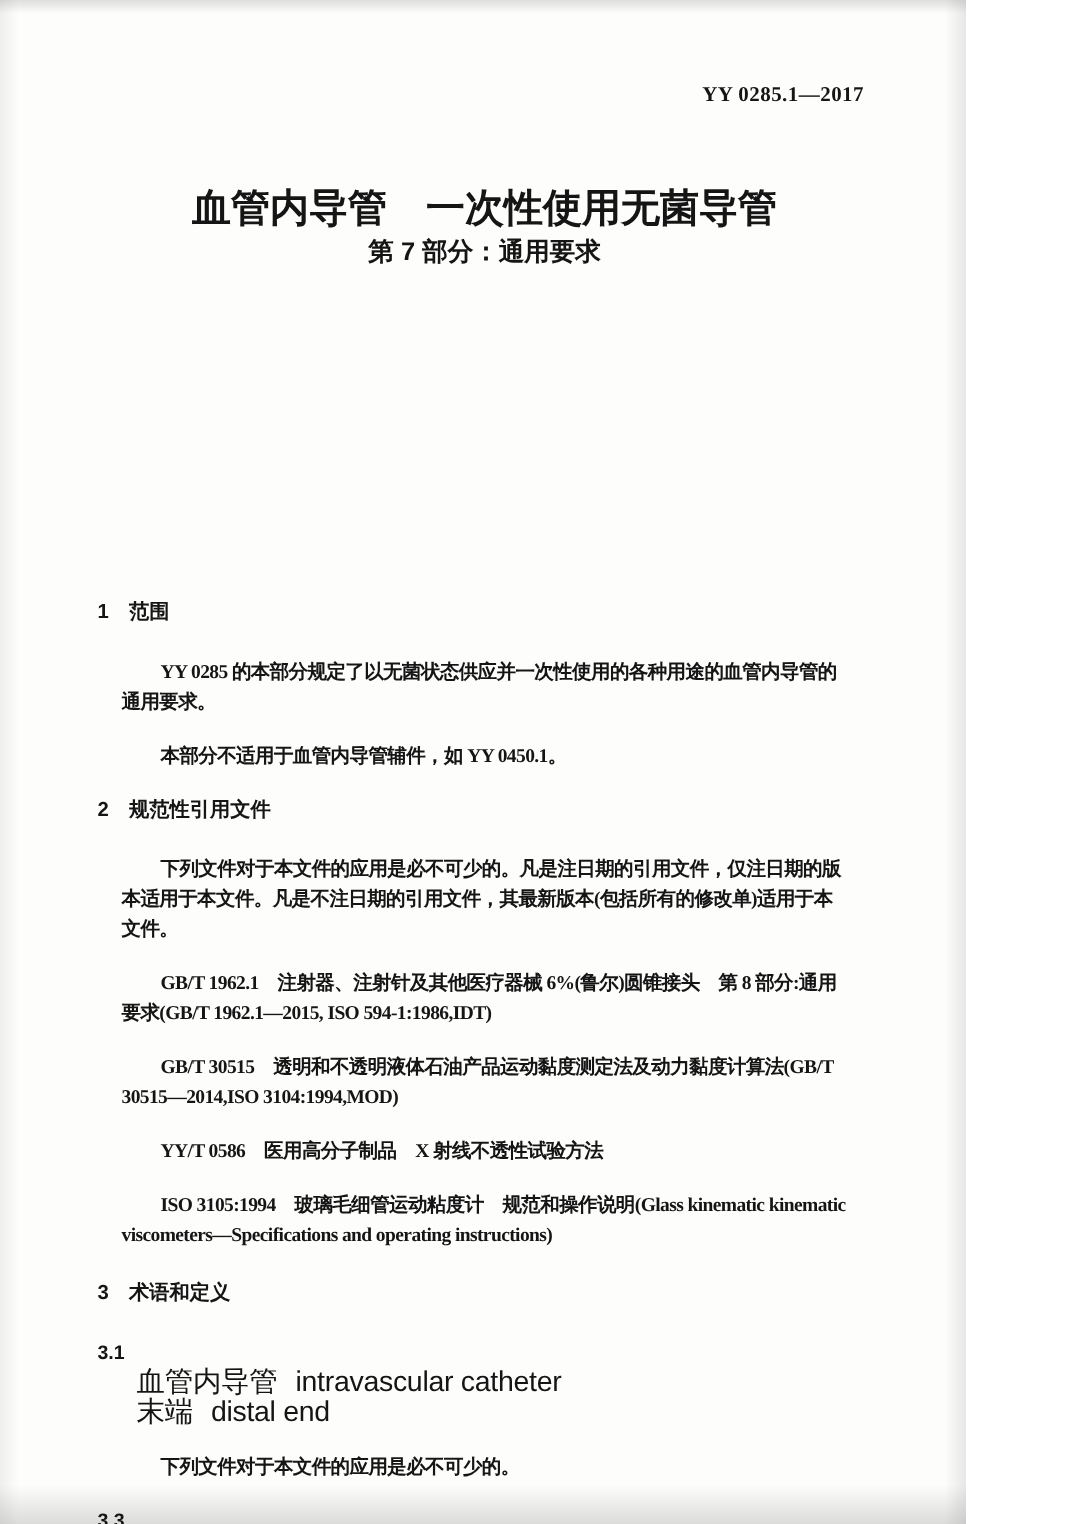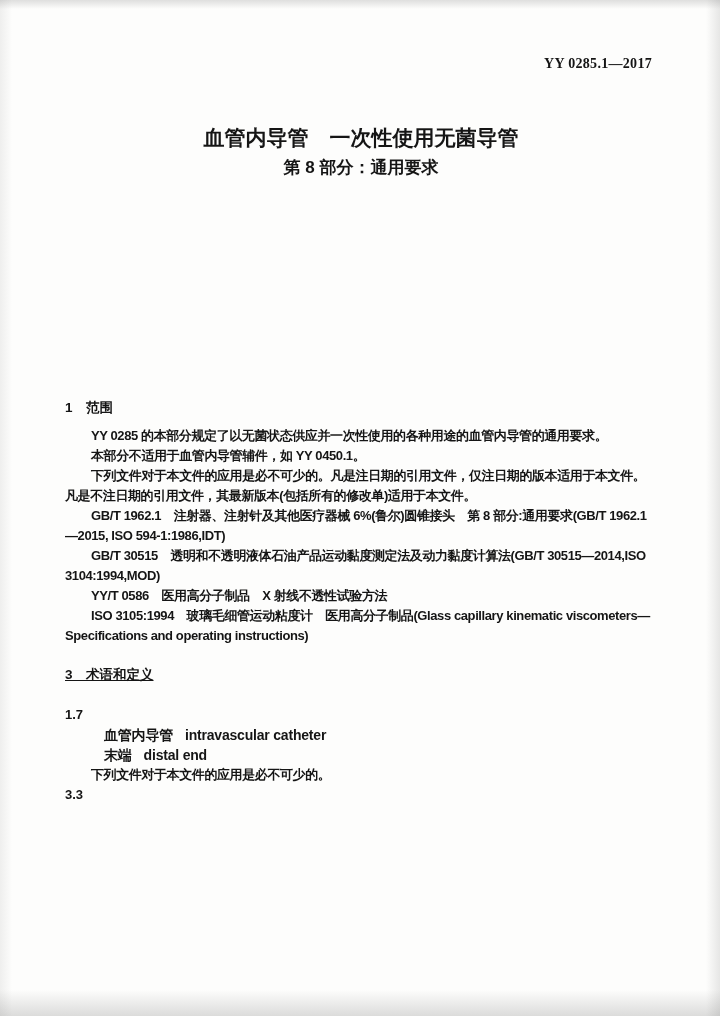--- a/index.html
+++ b/index.html
@@ -1,95 +1,97 @@
 <!DOCTYPE html>
 <html><head>
 <meta charset="utf-8">
 <style>
   html,body{margin:0;padding:0;background:#ffffff;}
   .page{
     position:relative;
-    width:720px;height:1016px;
+    width:644px;height:1016px;
     box-sizing:border-box;
     color:#151515;
     background-color:#fdfdfc;
     background-image:
       linear-gradient(to bottom, rgba(100,100,100,.20), rgba(255,255,255,0) 9px),
       linear-gradient(to top, rgba(100,100,100,.22), rgba(255,255,255,0) 26px),
       linear-gradient(to left, rgba(110,110,110,.16), rgba(255,255,255,0) 14px),
       linear-gradient(to right, rgba(110,110,110,.10), rgba(255,255,255,0) 12px);
     font-family:"Liberation Sans","DejaVu Sans",sans-serif;
     overflow:hidden;
   }
   .std-code{
     position:absolute;top:56px;right:68px;
     font-size:14px;font-weight:700;letter-spacing:.3px;
     font-family:"Liberation Serif","DejaVu Serif",serif;
   }
   .title1{
     margin:124px 0 0 0;
     text-align:center;
-    font-size:21px;line-height:28px;font-weight:700;
+    font-size:26px;line-height:28px;font-weight:700;
   }
   .title2{
     margin:4px 0 0 0;
     text-align:center;
     font-size:17px;line-height:24px;font-weight:700;
   }
   .content{
     position:absolute;left:65px;right:63px;top:0;
   }
   .sec-h{
     margin:0;
     font-size:13.5px;line-height:20px;font-weight:700;
   }
-  .sec-h.s1{margin-top:218px;margin-bottom:8px;}
+  .sec-h.s1{margin-top:218px;margin-bottom:20px;}
   .sec-h.s2{margin-top:16px;margin-bottom:19px;}
-  .sec-h.s3{margin-top:19px;margin-bottom:20px;text-decoration:underline;}
+  .sec-h.s3{margin-top:19px;margin-bottom:20px;}
   .body{
-    margin:0;
+    margin:16px;
     font-size:13px;line-height:20px;
     font-weight:600;
     letter-spacing:-0.4px;
+    font-family:Liberation Serif, serif;
   }
   .ind{text-indent:2em;}
   .term-num{
     margin:0;font-size:13px;line-height:20px;font-weight:700;
   }
   .term-line{
-    margin:0 0 0 39px;font-size:14px;line-height:20px;font-weight:700;
+    margin:0 0 0 26px;font-size:19px;line-height:20px;font-weight:400;
     letter-spacing:-0.2px;
   }
   .term-en{margin-left:12px;}
 </style>
 </head>
 <body>
 
 <div class="page">
 
   <div class="std-code">YY 0285.1—2017</div>
 
   <div class="content">
 
     <h1 class="title1">血管内导管　一次性使用无菌导管</h1>
-    <h2 class="title2">第 8 部分：通用要求</h2>
+    <h2 class="title2">第 7 部分：通用要求</h2>
 
     <h3 class="sec-h s1">1　范围</h3>
     <p class="body ind">YY 0285 的本部分规定了以无菌状态供应并一次性使用的各种用途的血管内导管的通用要求。</p>
     <p class="body ind">本部分不适用于血管内导管辅件，如 YY 0450.1。</p>
 
+    <h3 class="sec-h s2">2　规范性引用文件</h3>
     <p class="body ind">下列文件对于本文件的应用是必不可少的。凡是注日期的引用文件，仅注日期的版本适用于本文件。凡是不注日期的引用文件，其最新版本(包括所有的修改单)适用于本文件。</p>
     <p class="body ind">GB/T 1962.1　注射器、注射针及其他医疗器械 6%(鲁尔)圆锥接头　第 8 部分:通用要求(GB/T 1962.1—2015, ISO 594-1:1986,IDT)</p>
     <p class="body ind">GB/T 30515　透明和不透明液体石油产品运动黏度测定法及动力黏度计算法(GB/T 30515—2014,ISO 3104:1994,MOD)</p>
     <p class="body ind">YY/T 0586　医用高分子制品　X 射线不透性试验方法</p>
-    <p class="body ind">ISO 3105:1994　玻璃毛细管运动粘度计　医用高分子制品(Glass capillary kinematic viscometers—Specifications and operating instructions)</p>
+    <p class="body ind">ISO 3105:1994　玻璃毛细管运动粘度计　规范和操作说明(Glass kinematic kinematic viscometers—Specifications and operating instructions)</p>
 
     <h3 class="sec-h s3">3　术语和定义</h3>
 
-    <p class="term-num">1.7</p>
+    <p class="term-num">3.1</p>
     <p class="term-line"><span>血管内导管</span><span class="term-en">intravascular catheter</span></p>
 
     <p class="term-line"><span>末端</span><span class="term-en">distal end</span></p>
     <p class="body ind">下列文件对于本文件的应用是必不可少的。</p>
 
     <p class="term-num">3.3</p>
 
   </div>
 </div>
 

